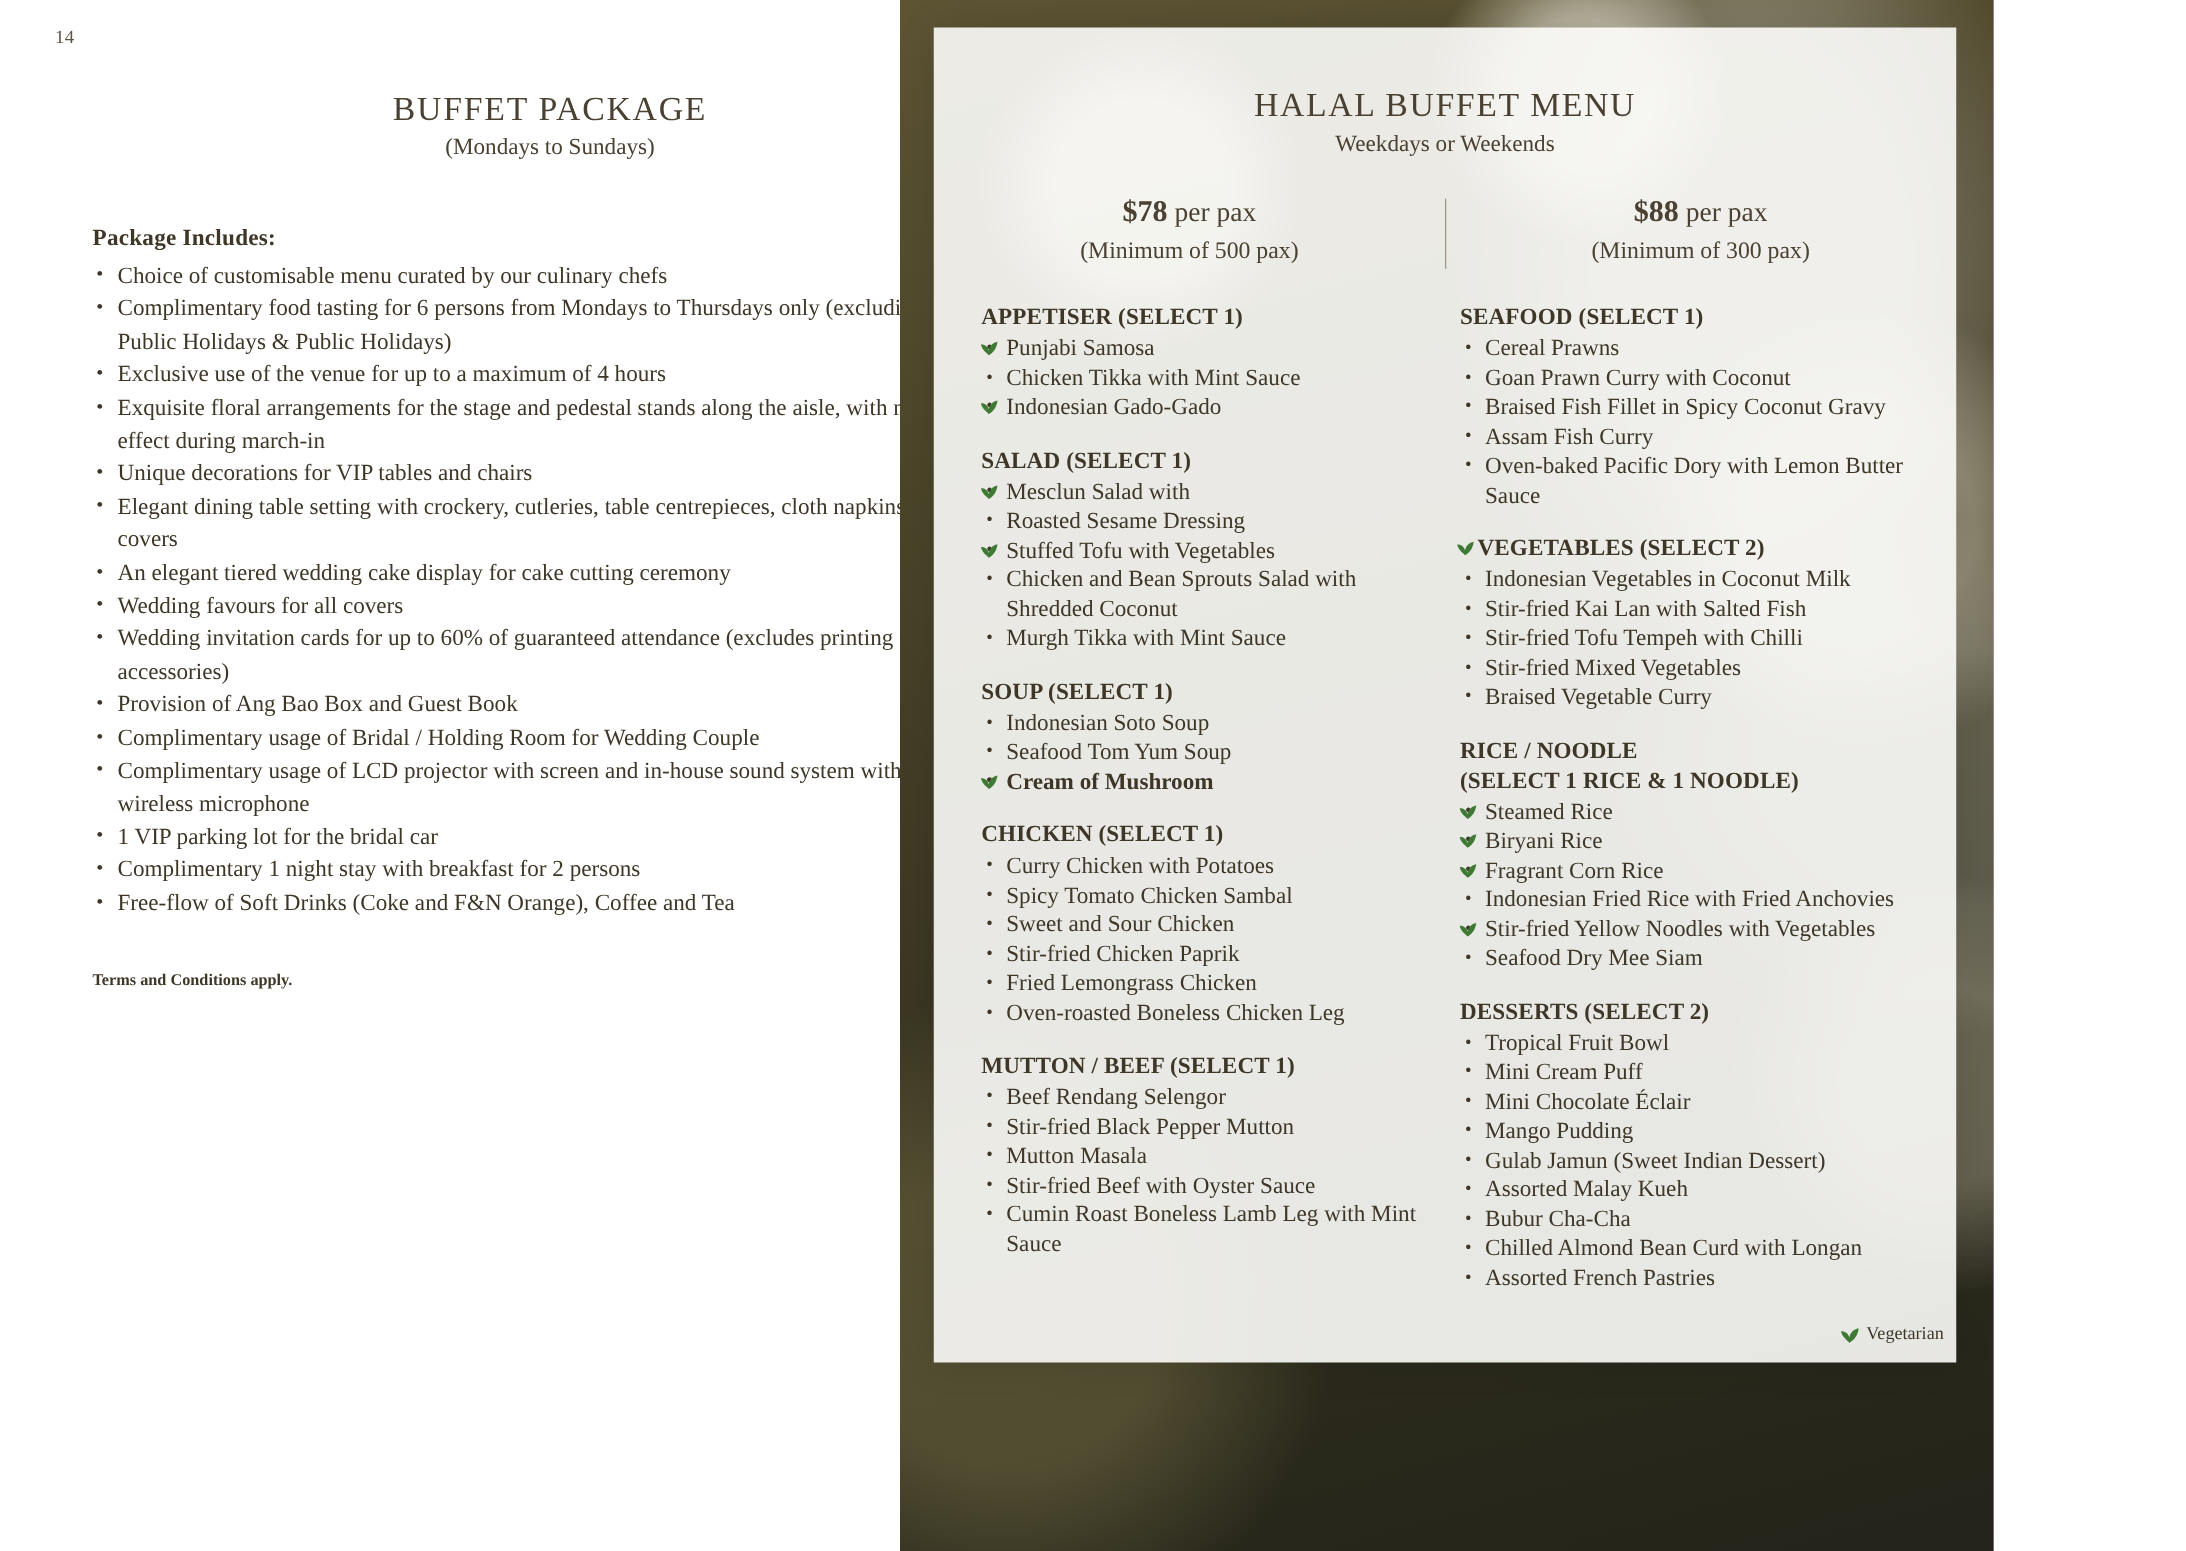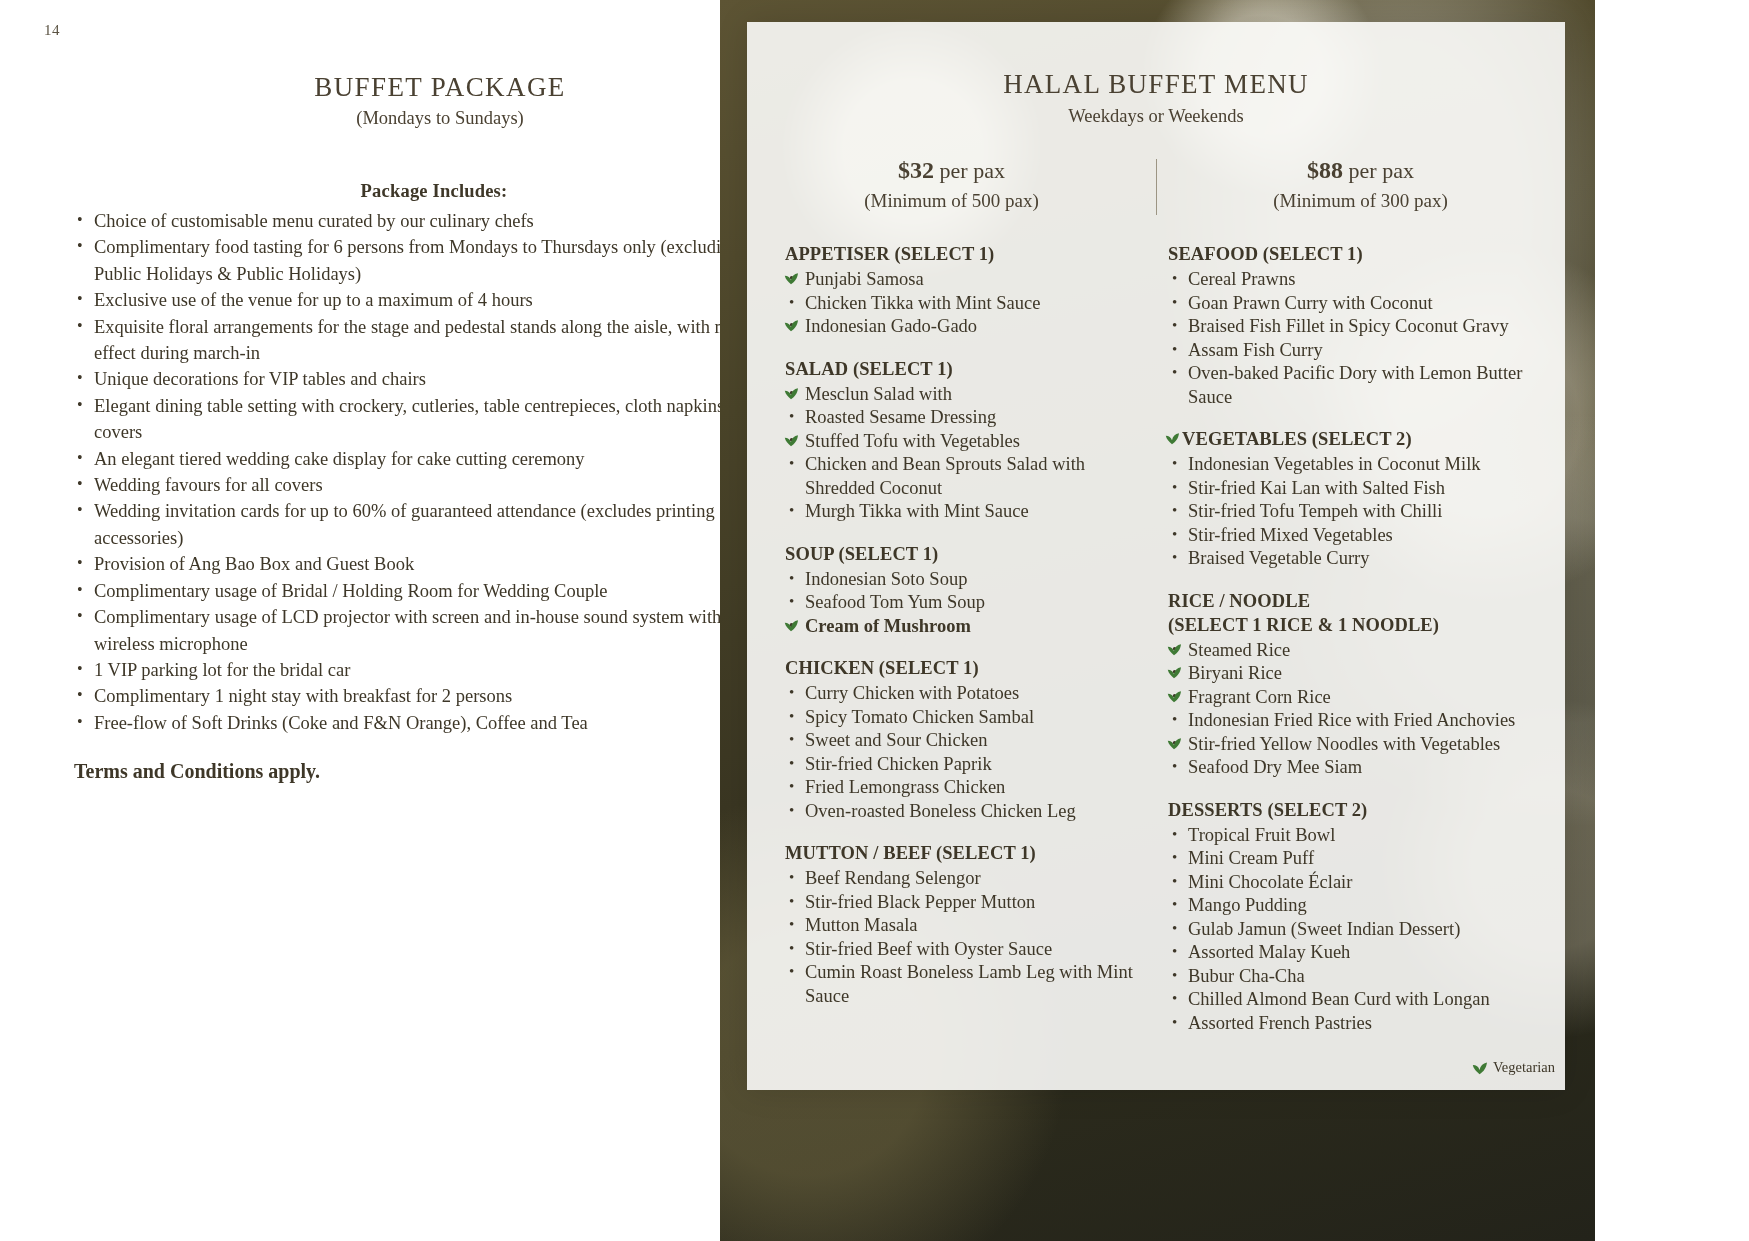--- a/index.html
+++ b/index.html
@@ -58,21 +58,20 @@
     color: #4a4132;
     margin: 5px 0 0 0;
     padding-left: 12px;
   }
   .includes-head {
     margin-top: 52px;
     font-size: 18.5px;
     font-weight: bold;
     color: #3e3728;
     letter-spacing: .2px;
-    text-align: center;
   }
   ul.bullets {
     list-style: none;
     margin: 6px 0 0 0;
     padding: 0;
   }
   ul.bullets li {
     position: relative;
     font-size: 18.5px;
     line-height: 26.4px;
@@ -82,22 +81,22 @@
   }
   ul.bullets li::before {
     content: "\2022";
     position: absolute;
     left: 3px;
     top: -1px;
     font-size: 16px;
     color: #3e3728;
   }
   .terms {
-    margin-top: 24px;
-    font-size: 20px;
+    margin-top: 40px;
+    font-size: 13px;
     font-weight: bold;
     color: #3e3728;
   }
 
   
   .page-right {
     position: relative;
     width: 875px;
     height: 1241px;
     overflow: hidden;
@@ -277,21 +276,21 @@
     <div class="photo-bg"></div>
     <div class="folio folio-right">15</div>
 
     <div class="menu-card">
       <h1 class="menu-title">HALAL BUFFET MENU</h1>
       <p class="menu-subtitle">Weekdays or Weekends</p>
 
       <div class="price-row">
         <div class="price-divider"></div>
         <div class="price-col">
-          <div class="price-main"><b>$32</b><span> per pax</span></div>
+          <div class="price-main"><b>$78</b><span> per pax</span></div>
           <div class="price-sub">(Minimum of 500 pax)</div>
         </div>
         <div class="price-col">
           <div class="price-main"><b>$88</b><span> per pax</span></div>
           <div class="price-sub">(Minimum of 300 pax)</div>
         </div>
       </div>
 
       <div class="cols">
         <div class="col col-left" id="menu-col-left">

